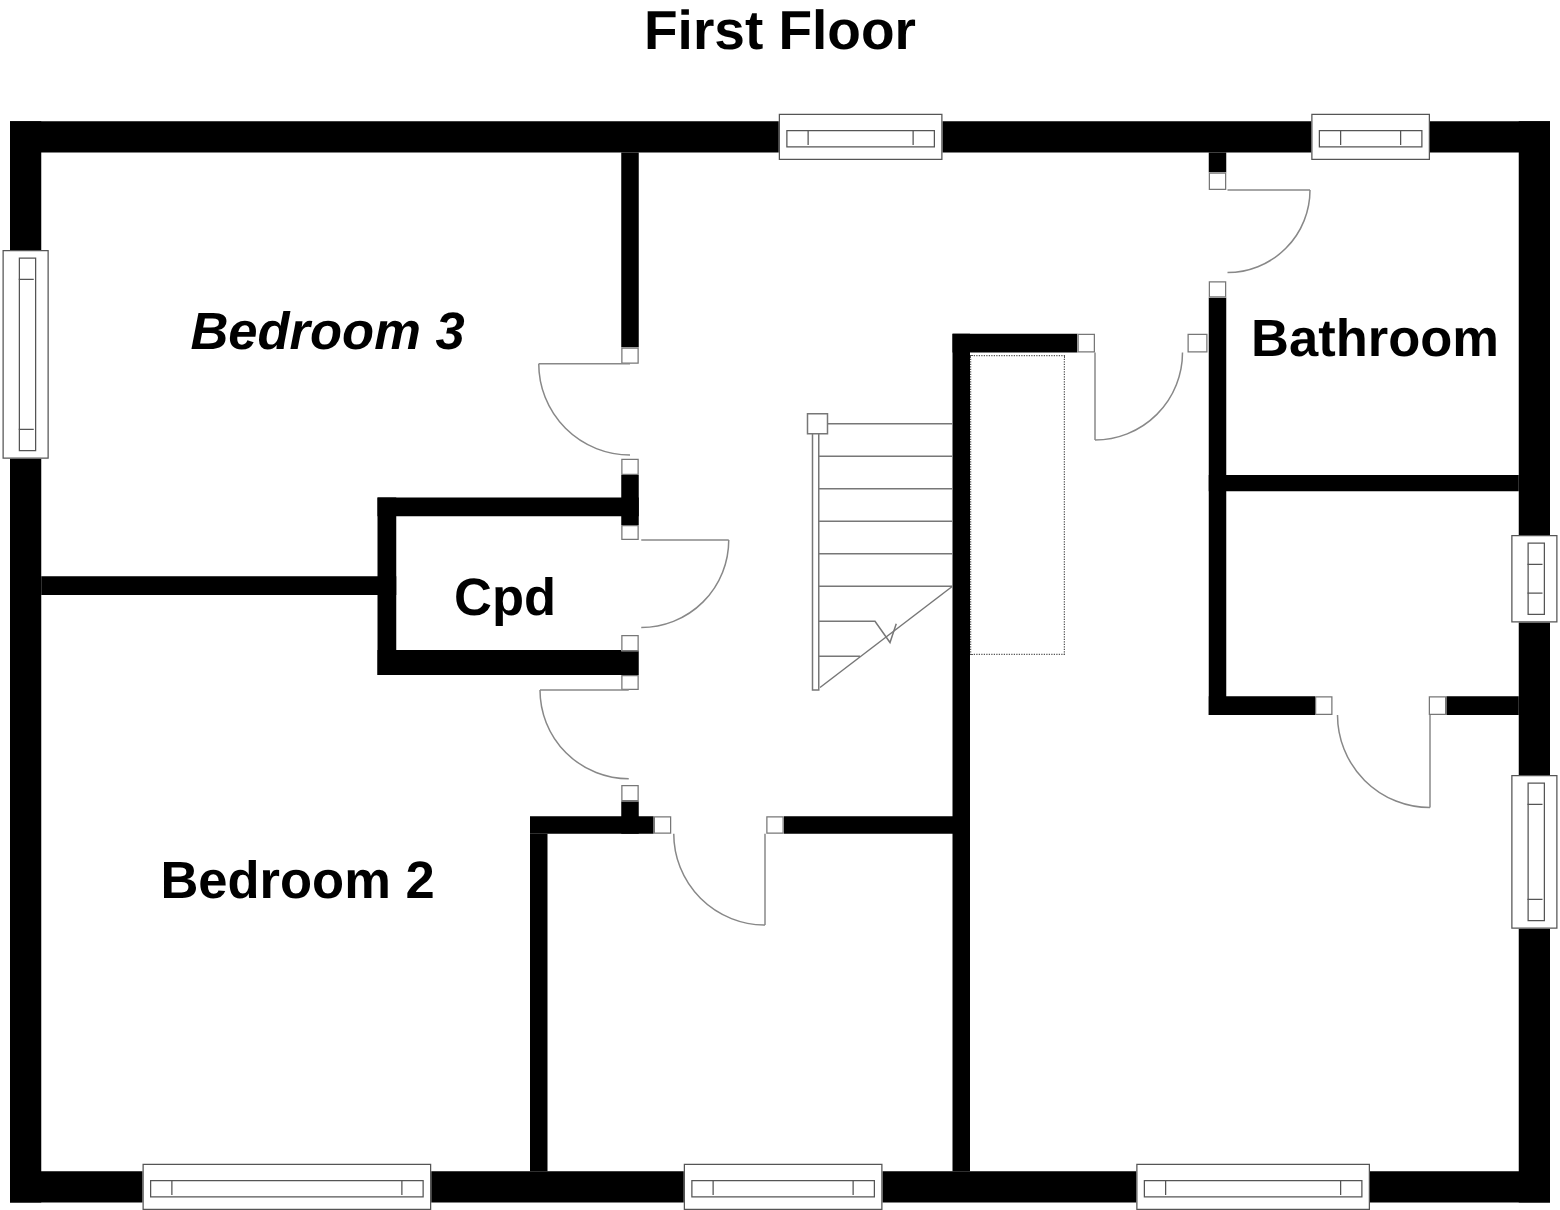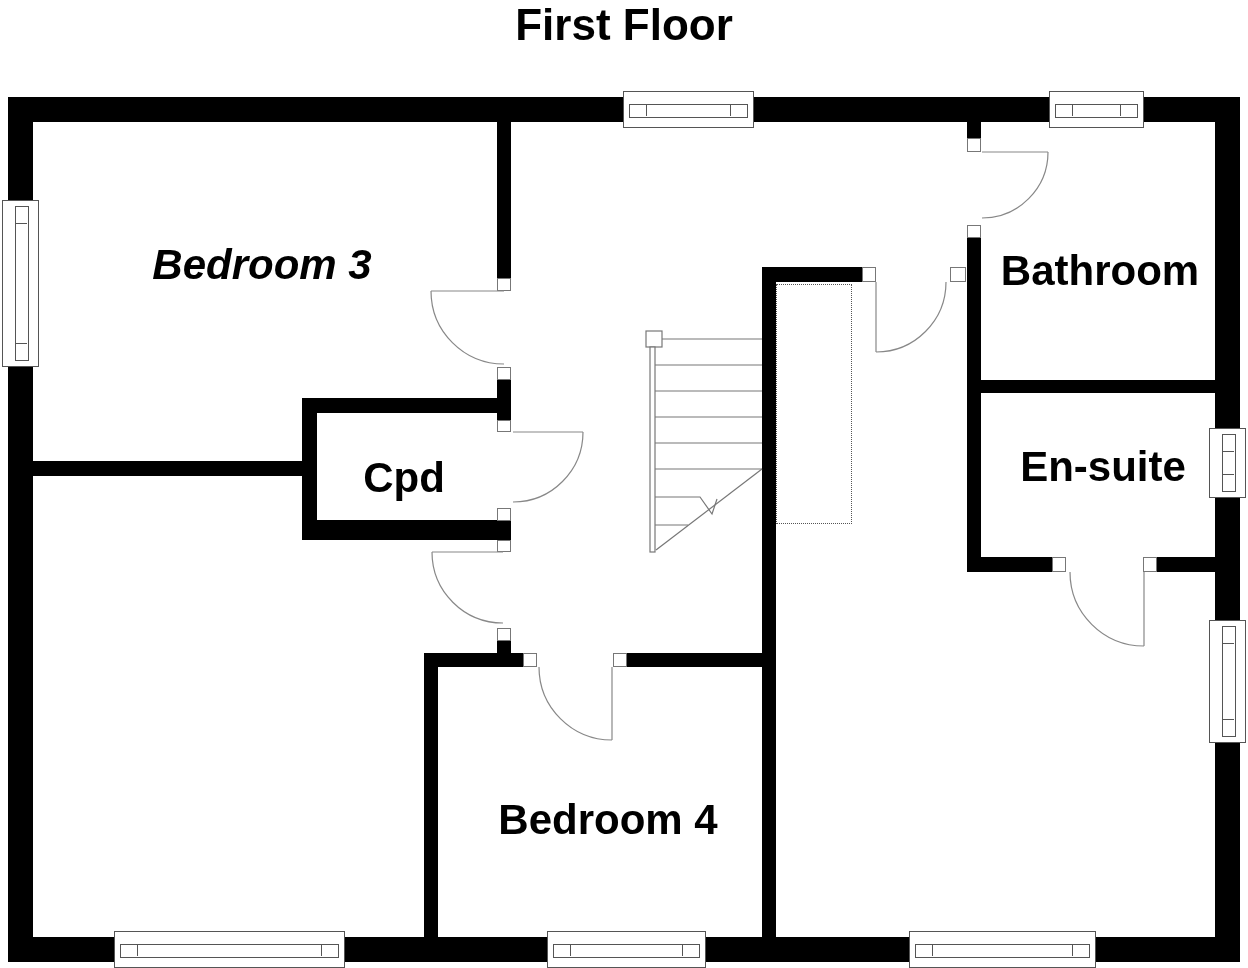--- a/index.html
+++ b/index.html
@@ -157,16 +157,15 @@
       <line x1="655" y1="469" x2="762" y2="469"></line>
       <line x1="762" y1="469" x2="656" y2="550"></line>
       <polyline points="655,497 700,497 712,514 717,499"></polyline>
       <line x1="655" y1="525" x2="688" y2="525"></line>
     </g>
   </svg>
 
   <div class="label" style="left:262px; top:265px;font-style:italic;">Bedroom 3</div>
   <div class="label" style="left:1100px; top:271px;">Bathroom</div>
   <div class="label" style="left:404px; top:459px;margin-top:19px;">Cpd</div>
-  <div class="label" style="left:1103px; top:467px;">En-suite</div>
-  <div class="label" style="left:608px; top:820px;">Bedroom 4</div>
+  <div class="label" style="left:238px; top:704px;">Bedroom 2</div>
 
 </div>
 
 </body></html>

